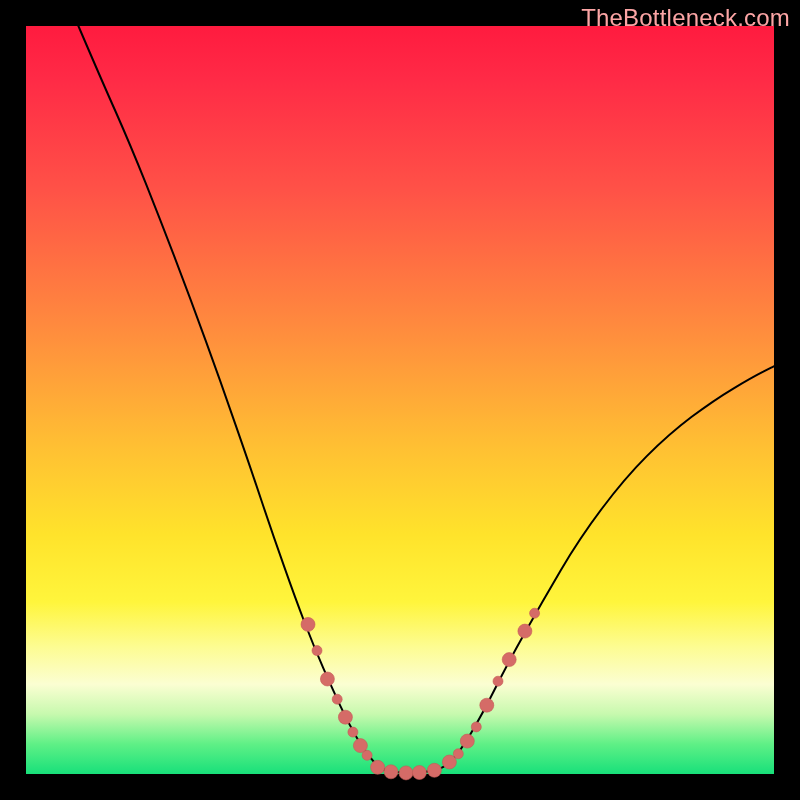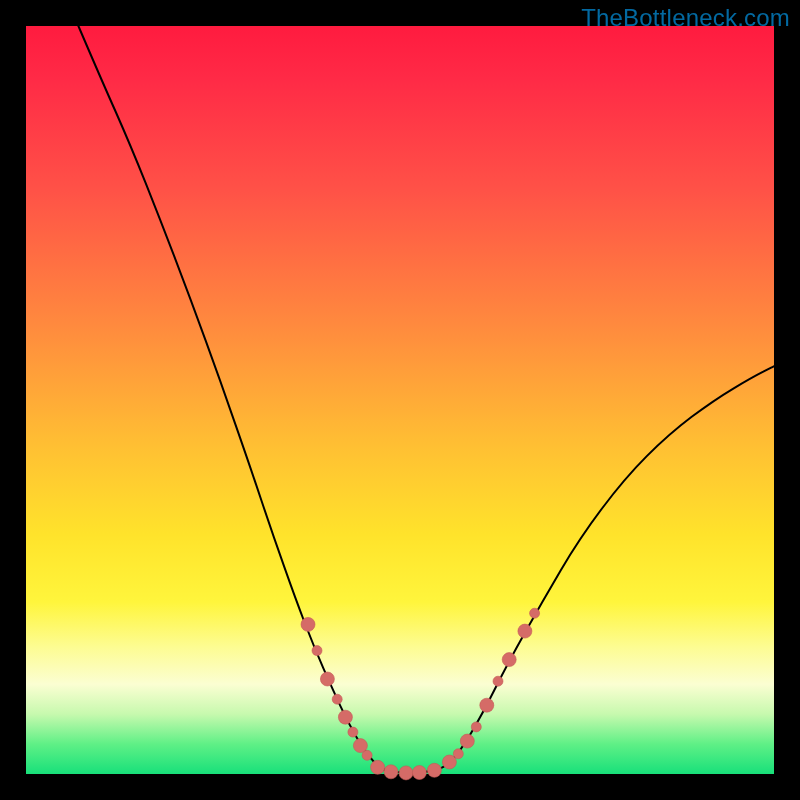--- a/index.html
+++ b/index.html
@@ -35,21 +35,21 @@
       #fdfc92 83%,
       #fbfed2 88%,
       #c7f9ae 92%,
       #5ff086 96%,
       #18e07a 100%);
   }
   .watermark {
     position: absolute;
     top: 4px;
     right: 10px;
-    color: #0369a1;
+    color: #fca5a5;
     font-size: 24px;
     letter-spacing: 0.2px;
     font-weight: 500;
   }
   svg.curve {
     position: absolute;
     left: 0; top: 0;
     width: 748px;
     height: 748px;
     overflow: visible;

